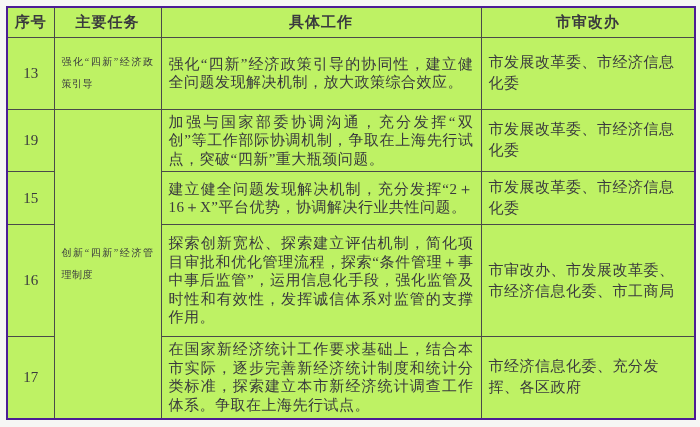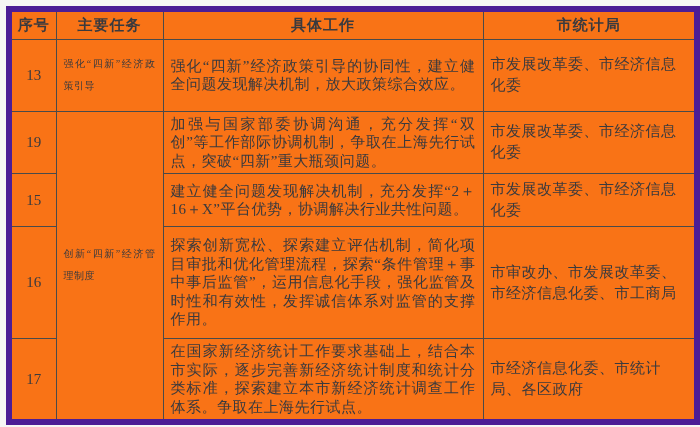--- a/index.html
+++ b/index.html
@@ -13,23 +13,23 @@
   .sheet {
     box-sizing: border-box;
     width: 700px;
     height: 427px;
     padding: 6px 6px 0 6px;
   }
   table.doc-table {
     border-collapse: collapse;
     table-layout: fixed;
     width: 688px;
-    background: #f97316;
+    background: #bef264;
     color: #3a3a3e;
-    border: 6px solid #4c1d95;
+    border: 2px solid #4c1d95;
   }
   .doc-table th, .doc-table td {
     border: 1px solid #4a4a4a;
     box-sizing: border-box;
     overflow: hidden;
   }
   .doc-table th {
     font-size: 15px;
     font-weight: bold;
     text-align: center;
@@ -85,21 +85,21 @@
       <col style="width:47px">
       <col style="width:107px">
       <col style="width:320px">
       <col style="width:214px">
     </colgroup>
     <tbody>
         <tr class="hrow">
       <th>序号</th>
       <th>主要任务</th>
       <th>具体工作</th>
-      <th>市统计局</th>
+      <th>市审改办</th>
     </tr>
     <tr class="r13">
       <td class="no">13</td>
       <td class="task">强化“四新”经济政策引导</td>
       <td class="work">强化“四新”经济政策引导的协同性，建立健全问题发现解决机制，放大政策综合效应。</td>
       <td class="unit">市发展改革委、市经济信息化委</td>
     </tr>
     <tr class="r14">
       <td class="no">19</td>
       <td class="task" rowspan="4">创新“四新”经济管理制度</td>
@@ -112,17 +112,17 @@
       <td class="unit">市发展改革委、市经济信息化委</td>
     </tr>
     <tr class="r16">
       <td class="no">16</td>
       <td class="work">探索创新宽松、探索建立评估机制，简化项目审批和优化管理流程，探索“条件管理＋事中事后监管”，运用信息化手段，强化监管及时性和有效性，发挥诚信体系对监管的支撑作用。</td>
       <td class="unit">市审改办、市发展改革委、市经济信息化委、市工商局</td>
     </tr>
     <tr class="r17">
       <td class="no">17</td>
       <td class="work">在国家新经济统计工作要求基础上，结合本市实际，逐步完善新经济统计制度和统计分类标准，探索建立本市新经济统计调查工作体系。争取在上海先行试点。</td>
-      <td class="unit">市经济信息化委、市统计局、各区政府</td>
+      <td class="unit">市经济信息化委、充分发挥、各区政府</td>
     </tr>
   </tbody>
     </table>
 </div>
 
 </body></html>

